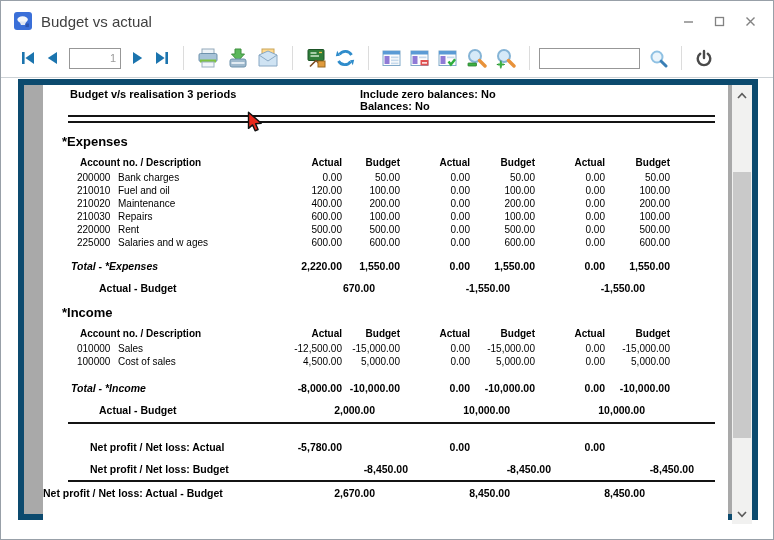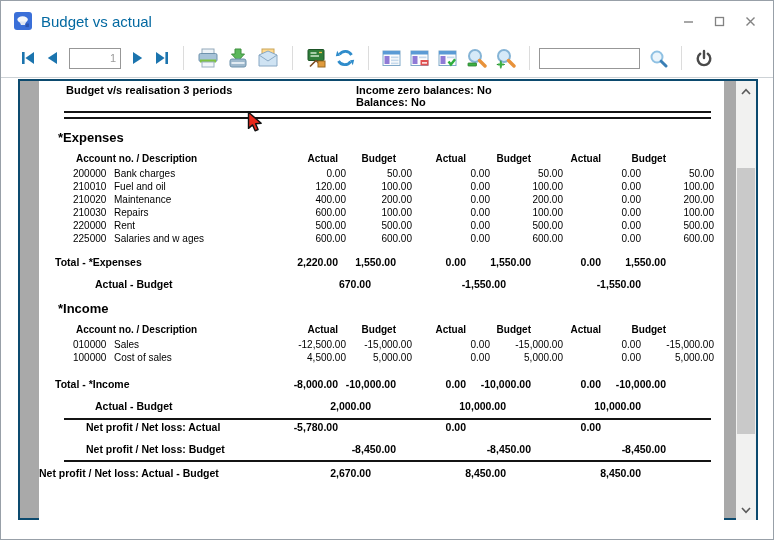--- a/index.html
+++ b/index.html
@@ -1,34 +1,34 @@
 <!DOCTYPE html>
 <html><head>
 <meta charset="utf-8">
 <style>
   * { margin:0; padding:0; box-sizing:border-box; }
   html,body { background:#cdd3d9; font-family:"Liberation Sans", sans-serif; }
   .window { position:relative; width:774px; height:540px; background:#fff; border:1px solid #98a0a8; overflow:hidden; }
 
   
   .titlebar { height:40px; display:flex; align-items:center; padding:0 12px 0 13px; }
-  .title { margin-left:9px; font-size:15px; color:#0369a1; flex:1; white-space:nowrap; }
+  .title { margin-left:9px; font-size:15px; color:#404040; flex:1; white-space:nowrap; }
   .winctl { display:flex; gap:9px; align-items:center; }
   .winbtn { width:22px; height:18px; display:flex; align-items:center; justify-content:center; background:none; border:none; }
 
   
   .toolbar { height:34px; display:flex; align-items:center; padding-left:15px; }
   .tbtn { background:none; border:none; padding:1px; margin:0 3px; display:flex; align-items:center; cursor:default; }
   .vsep { width:1px; height:24px; background:#dcdcdc; margin:0 9px; }
   .page-input { width:52px; height:21px; border:1px solid #979797; font-size:11px; text-align:right; padding-right:4px; color:#9b9b9b; margin:0 5px; font-family:"Liberation Sans",sans-serif; }
   .search-input { width:101px; height:21px; border:1px solid #979797; font-size:11px; padding:0 4px; margin-right:5px; font-family:"Liberation Sans",sans-serif; }
   .toolbar-sep { height:1px; background:#cdd2d6; margin-top:2px; }
 
   
-  .viewer { position:absolute; left:17px; top:78px; width:740px; height:441px; background:#a9a9a9; border:2px solid #0c4a6e; }
+  .viewer { position:absolute; left:17px; top:78px; width:740px; height:441px; background:#a9a9a9; border:6px solid #0c4a6e; }
   .page { position:absolute; left:19px; top:0; width:685px; height:439px; background:#fff; overflow:hidden; font-size:10px; color:#000; }
   .vscroll { position:absolute; right:0; top:0; width:20px; height:439px; background:#f1f1f0; }
   .sarrow { position:absolute; left:0; width:20px; height:16px; display:flex; align-items:center; justify-content:center; }
   .sarrow.up { top:2px; } .sarrow.down { bottom:2px; }
   .sthumb { position:absolute; left:1px; top:87px; width:18px; height:266px; background:#c9c9c9; }
 
   
   .hdr { display:flex; margin-left:27px; margin-top:3px; font-weight:700; font-size:11px; line-height:12px; }
   .hdr-left { width:290px; }
   .hline { height:2px; background:#141414; margin-left:25px; width:647px; }
@@ -42,31 +42,31 @@
   .grid4d { grid-template-columns:220px 137px 135px 135px; }
   .num { text-align:right; }
   .periods { margin-top:4px; font-weight:700; }
   .plabel { font-size:11px; padding-left:32px; }
   .pdates { font-size:10px; line-height:14px; }
   .sec-title { font-size:13px; font-weight:700; margin:11px 0 0 19px; }
   .sec-title.income { margin-top:10px; }
   .colhdr { font-weight:700; margin-top:7px; line-height:13px; }
   .colhdr .desc { padding-left:37px; }
   .rows-block { margin-top:2px; }
-  .arow { line-height:13px;gap:8px; }
+  .arow { line-height:13px; }
   .arow .desc { padding-left:34px; }
   .ano { display:inline-block; min-width:41px; }
   .total { font-weight:700; font-size:10.5px; line-height:13px; }
   .total.t1 { margin-top:11px; } .total.t2 { margin-top:14px; }
-  .total .desc { padding-left:16px; }
+  .total .desc { padding-left:28px;font-style:italic; }
   .diffrow { font-weight:700; font-size:10.5px; margin-top:9px; line-height:13px; }
   .diffrow .desc { padding-left:56px; }
   .netline { margin-top:5px; }
   .netrow { font-weight:700; font-size:10.5px; line-height:13px; }
-  .netrow.na { margin-top:1px; } .netrow.nb { margin-top:9px; }
+  .netrow.na { margin-top:17px; } .netrow.nb { margin-top:9px;gap:8px; }
   .netrow .desc { padding-left:47px; }
   .line3 { margin-top:4px; }
   .finalrow { font-weight:700; font-size:10.5px; margin-top:5px; line-height:13px; }
   .finalrow .desc { }
   .cursor { position:absolute; left:246px; top:110px; z-index:50; }
 </style>
 </head>
 <body>
 
 <div class="window">
@@ -225,21 +225,21 @@
     </button>
   </div>
   <div class="toolbar-sep"></div>
 
   <div class="viewer">
     <div class="page">
 
       <div class="hdr">
         <div class="hdr-left">Budget v/s realisation 3 periods</div>
         <div>
-          <div>Income zero balances: No</div>
+          <div>Include zero balances: No</div>
           <div>Balances: No</div>
         </div>
       </div>
 
       <div class="hline line1"></div>
 
 
       <div class="hline line2"></div>
 
       <div class="sec-title">*Expenses</div>

